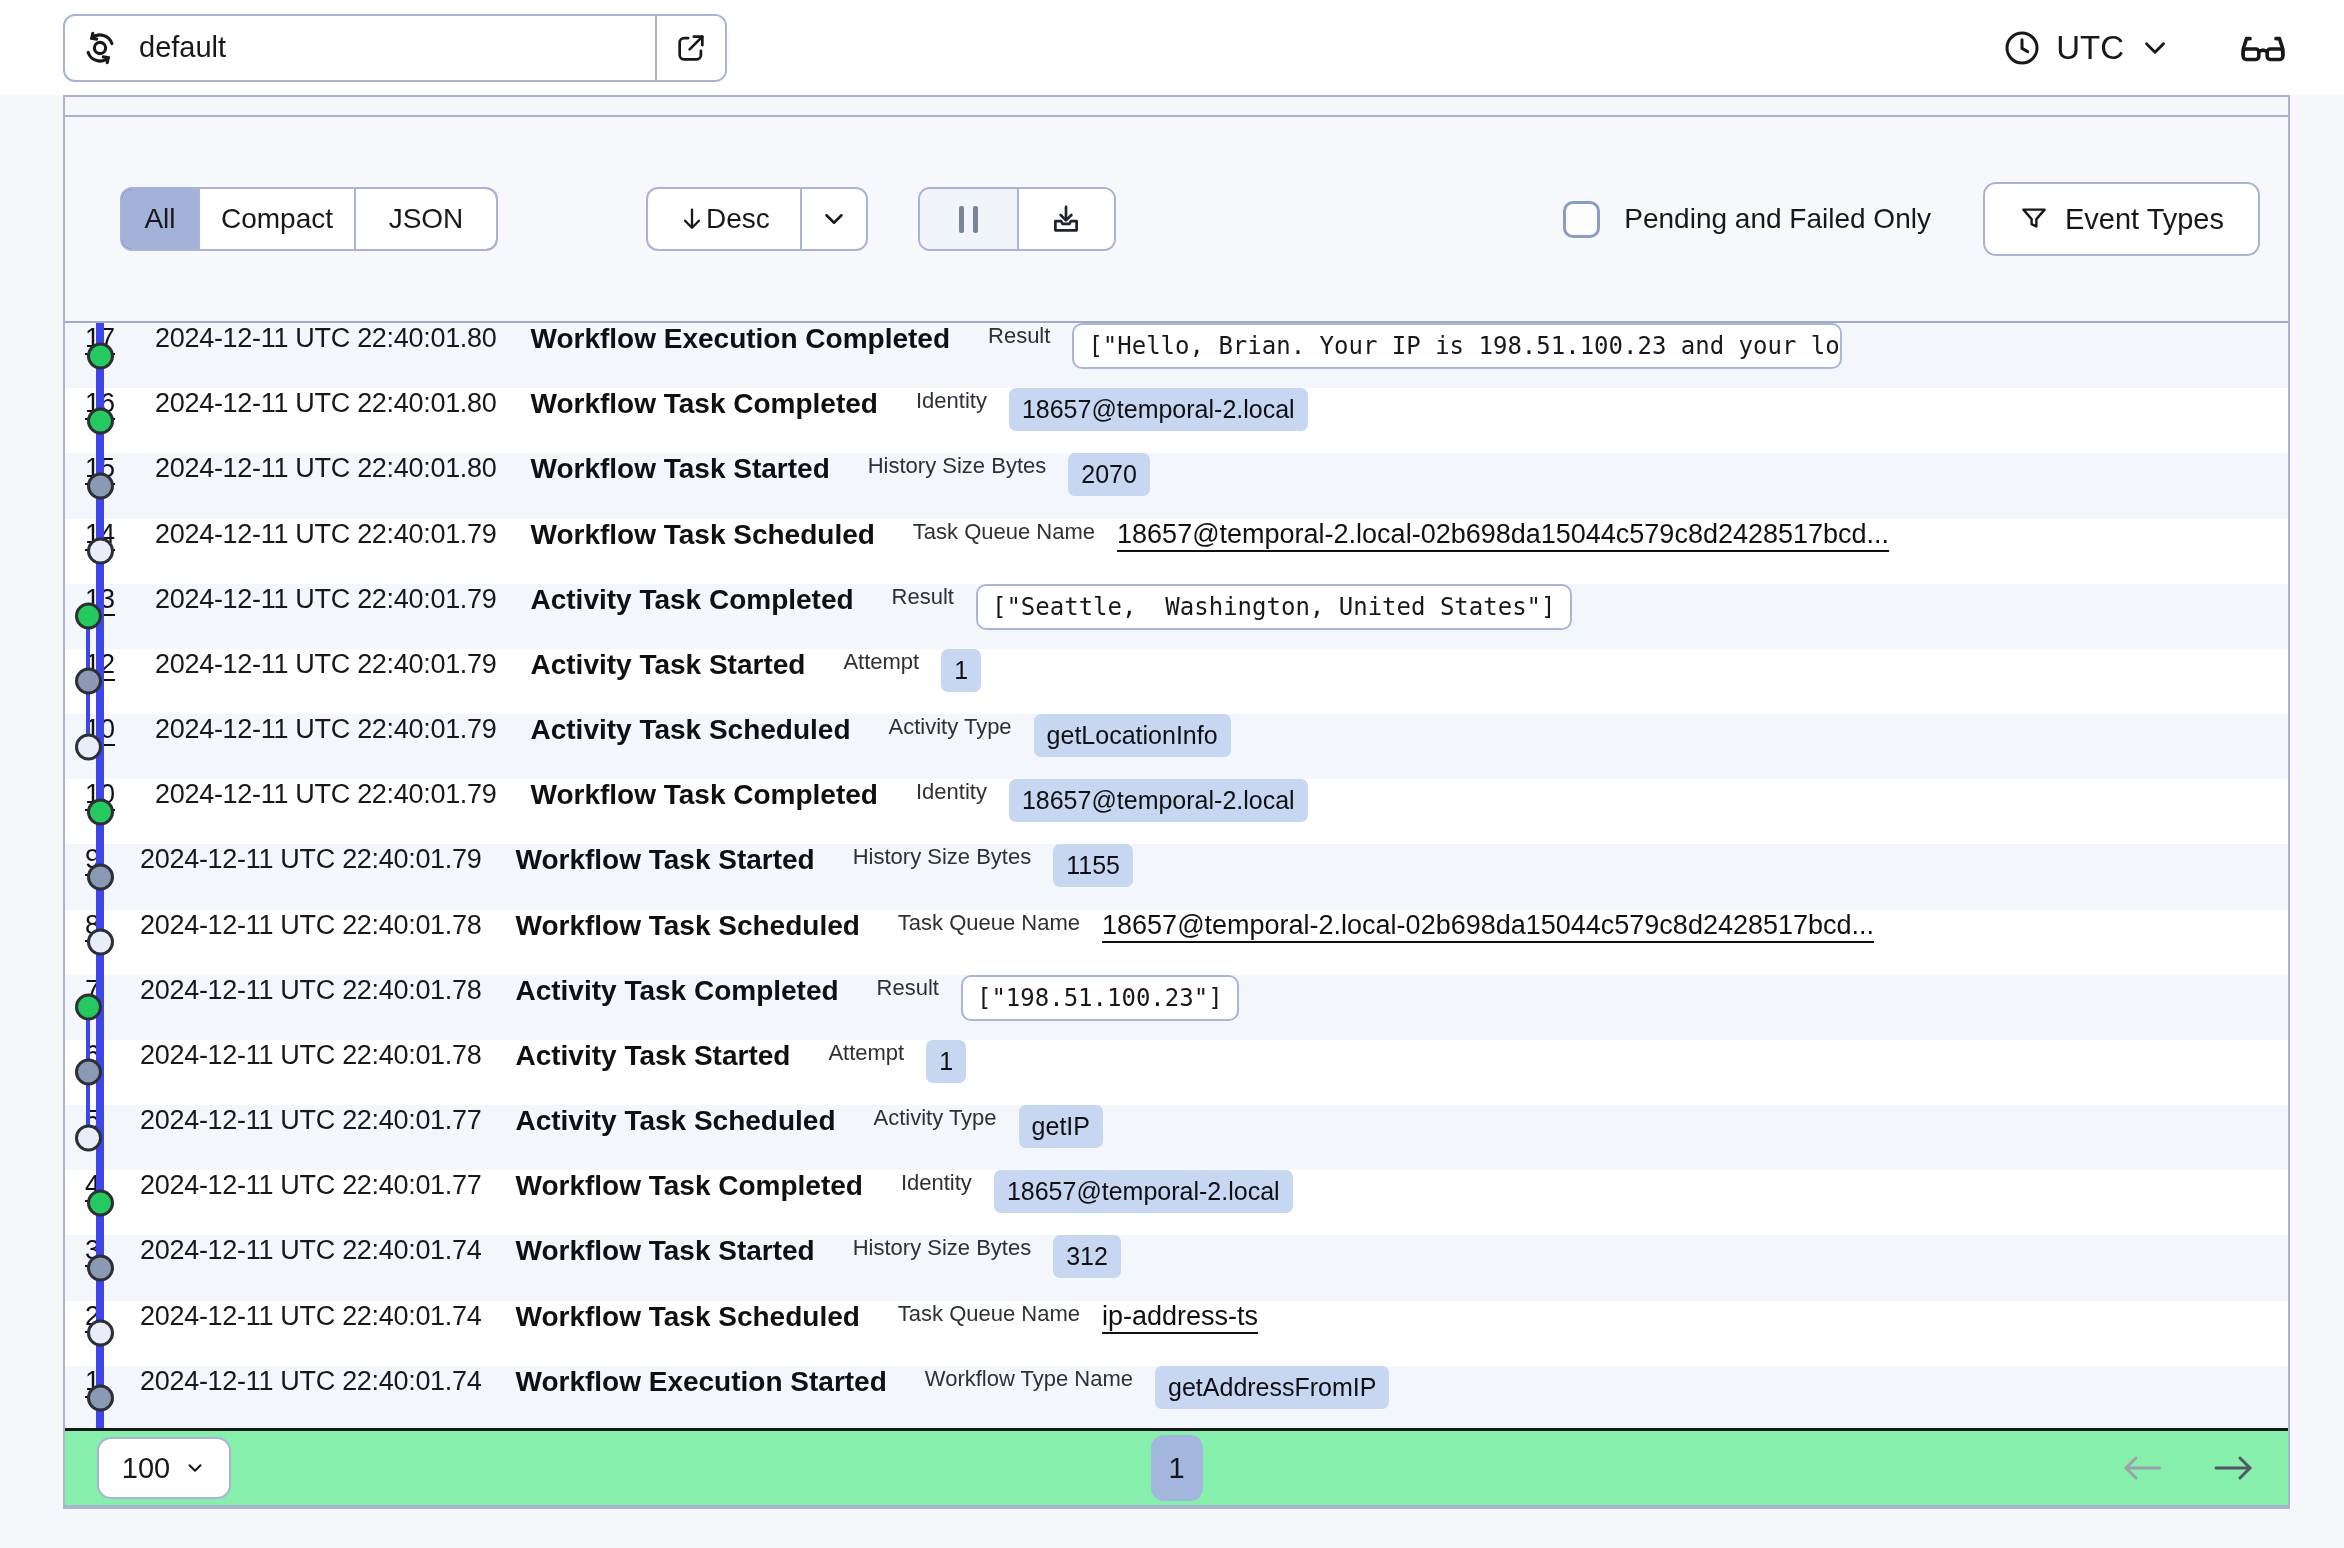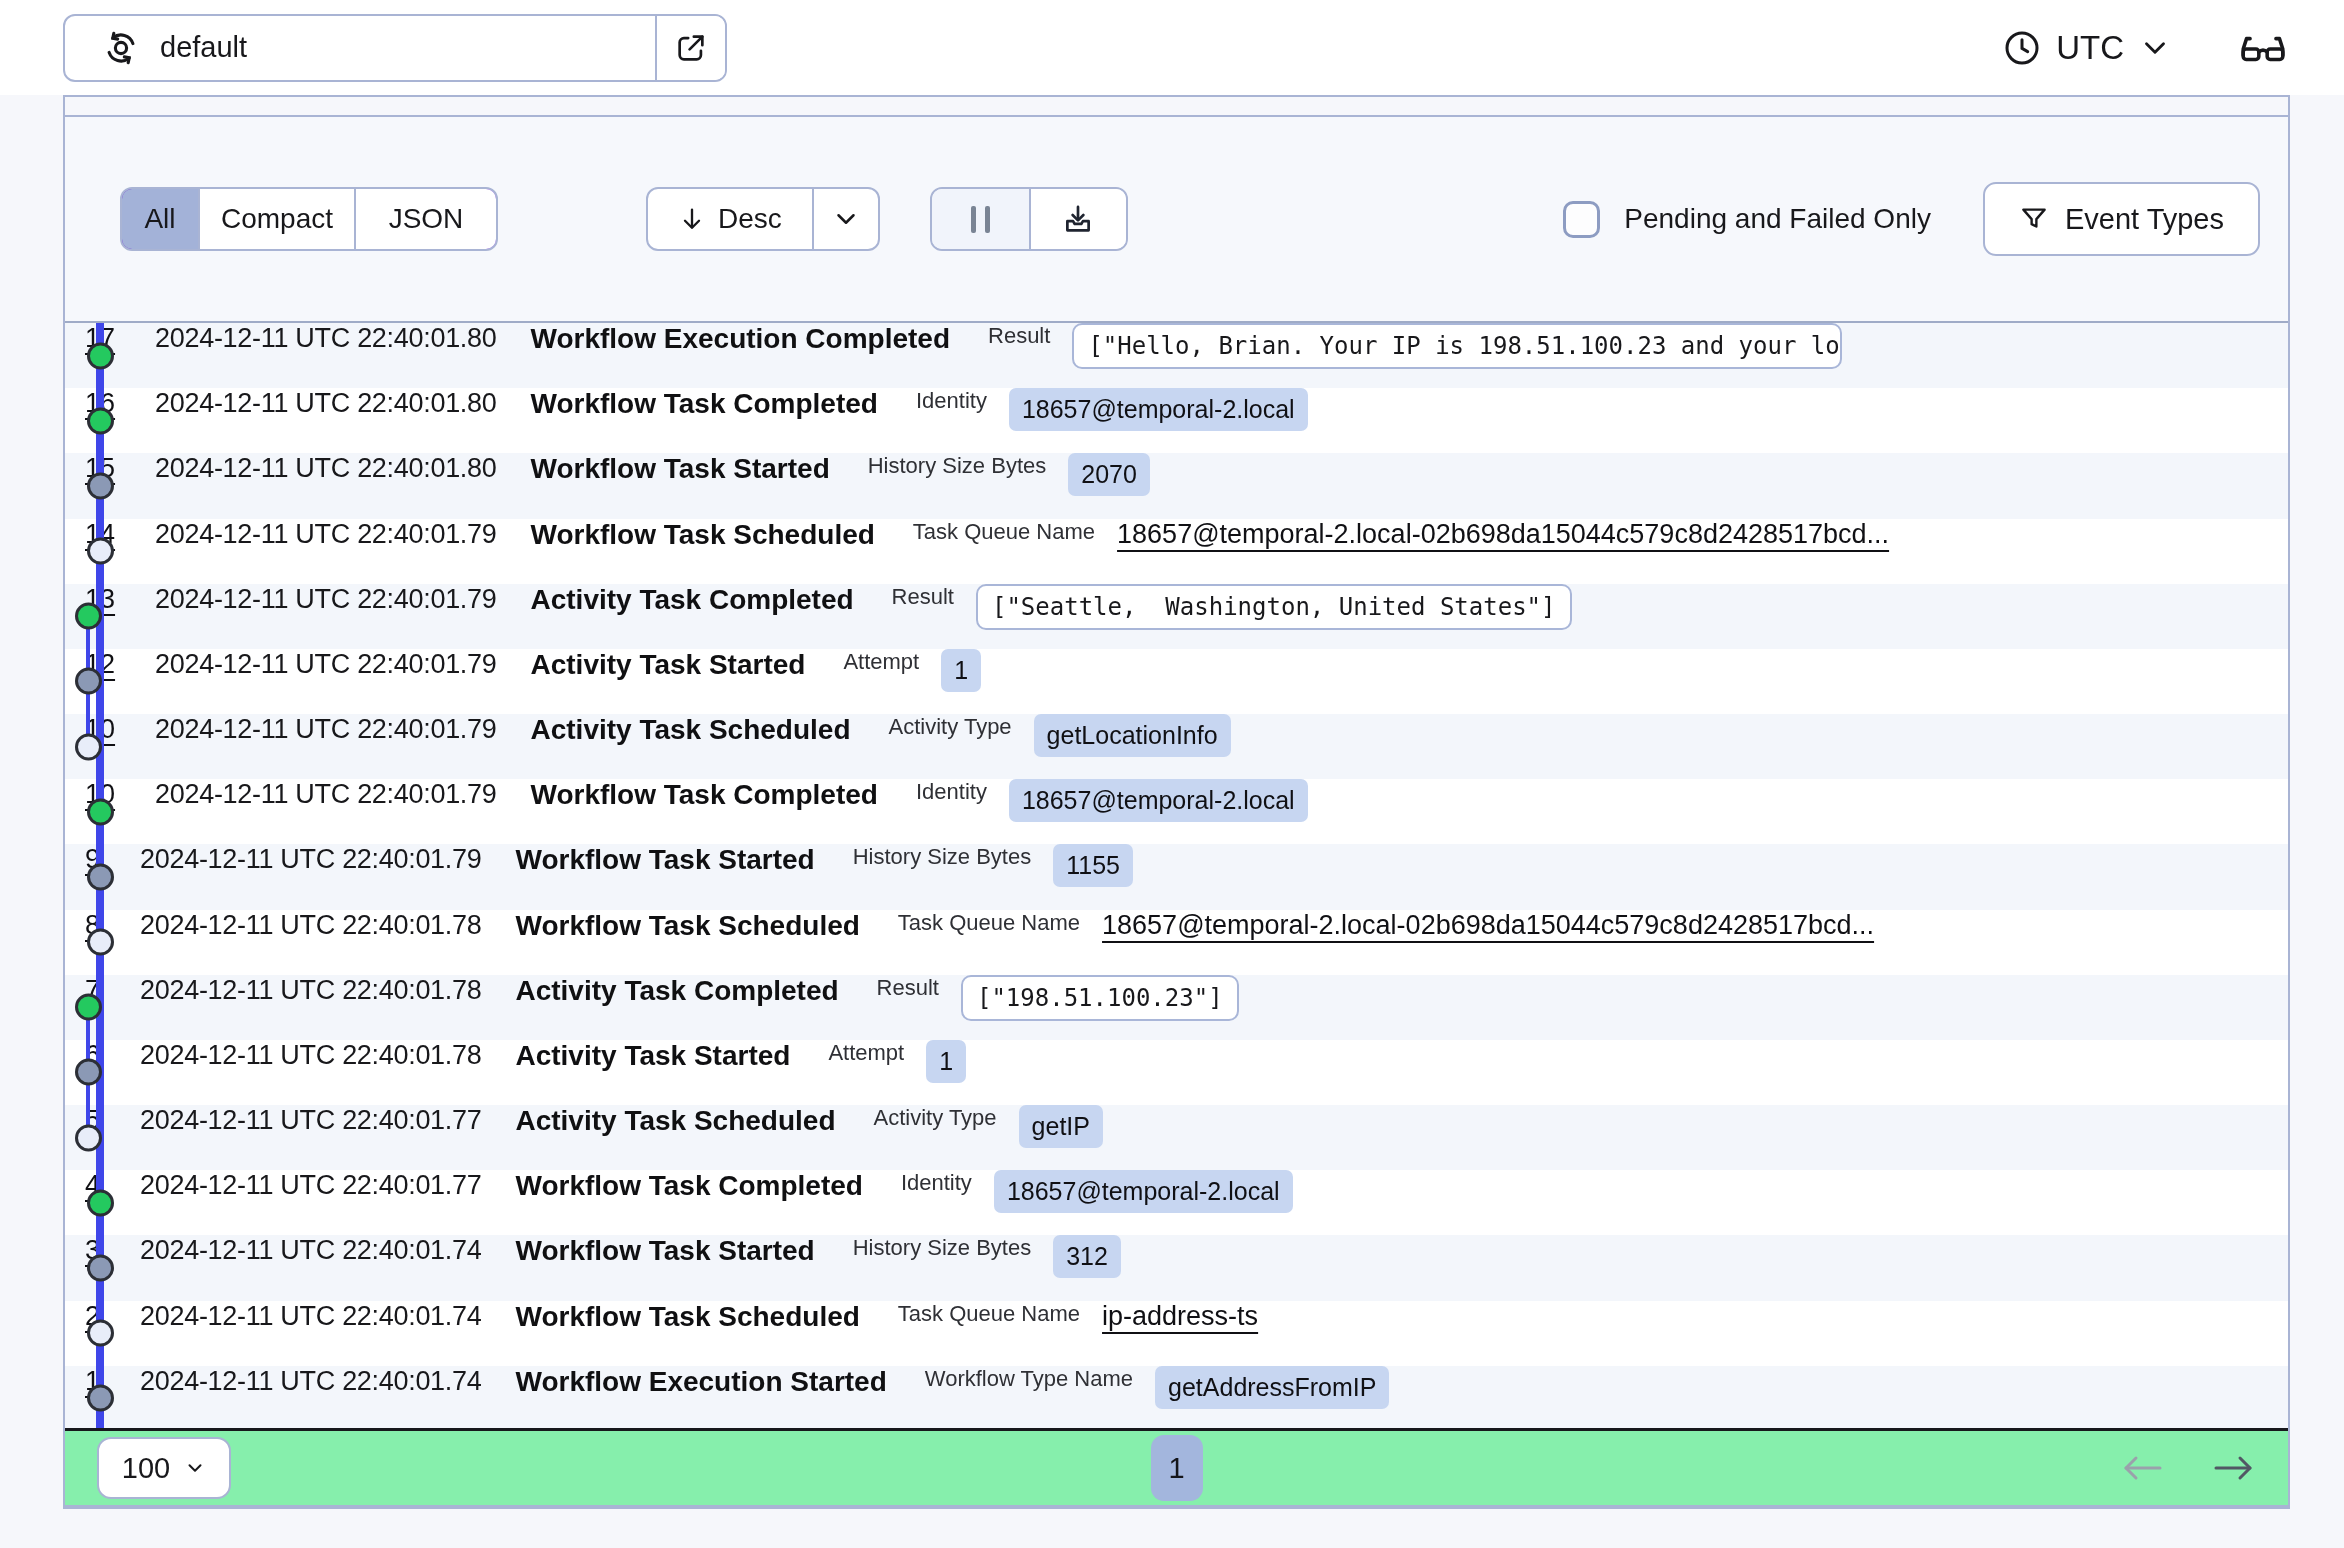--- a/index.html
+++ b/index.html
@@ -14,21 +14,21 @@
   
   .topbar {
     position:absolute; left:0; top:0; width:2344px; height:95px;
     background:#ffffff; display:flex; align-items:center;
   }
   .ns-box {
     margin-left:63px; height:68px; width:664px;
     border:2px solid #a9b4d4; border-radius:12px; background:#fff;
     display:flex; align-items:stretch; overflow:hidden;
   }
-  .ns-main { flex:1; display:flex; align-items:center; padding-left:35px; gap:18px; }
+  .ns-main { flex:1; display:flex; align-items:center; padding-left:14px; gap:18px; }
   .ns-main svg { width:42px; height:42px; }
   .ns-text { font-size:29px; color:#18181b; }
   .ns-open {
     width:70px; border-left:2px solid #a9b4d4; display:flex;
     align-items:center; justify-content:center; cursor:pointer; background:#fff;
   }
   .ns-open svg { width:34px; height:34px; }
   .top-spacer { flex:1; }
   .utc-cluster { display:flex; align-items:center; gap:14px; cursor:pointer; }
   .utc-cluster svg.clock { width:40px; height:40px; }
@@ -62,21 +62,21 @@
   .seg + .seg { border-left:2px solid #a9b4d4; }
   .seg.sel { background:#a3b2d8; }
   .seg.s-all { width:76px; }
   .seg.s-compact { width:156px; }
   .seg.s-json { width:142px; }
 
   .desc-group {
     margin-left:148px; height:64px; display:flex; align-items:stretch;
     border:2px solid #a9b4d4; border-radius:12px; overflow:hidden; background:#fff;
   }
-  .desc-main { display:flex; align-items:center; gap:12px; padding:0 30px; cursor:pointer;border-radius:24px; }
+  .desc-main { display:flex; align-items:center; padding:0 30px; cursor:pointer;border-radius:24px; }
   .desc-main svg { width:28px; height:28px; }
   .desc-label { font-size:28px; }
   .desc-chev {
     width:66px; border-left:2px solid #a9b4d4; display:flex;
     align-items:center; justify-content:center; cursor:pointer;
   }
   .desc-chev svg { width:30px; height:30px; }
 
   .pd-group {
     margin-left:50px; height:64px; display:flex; align-items:stretch;

